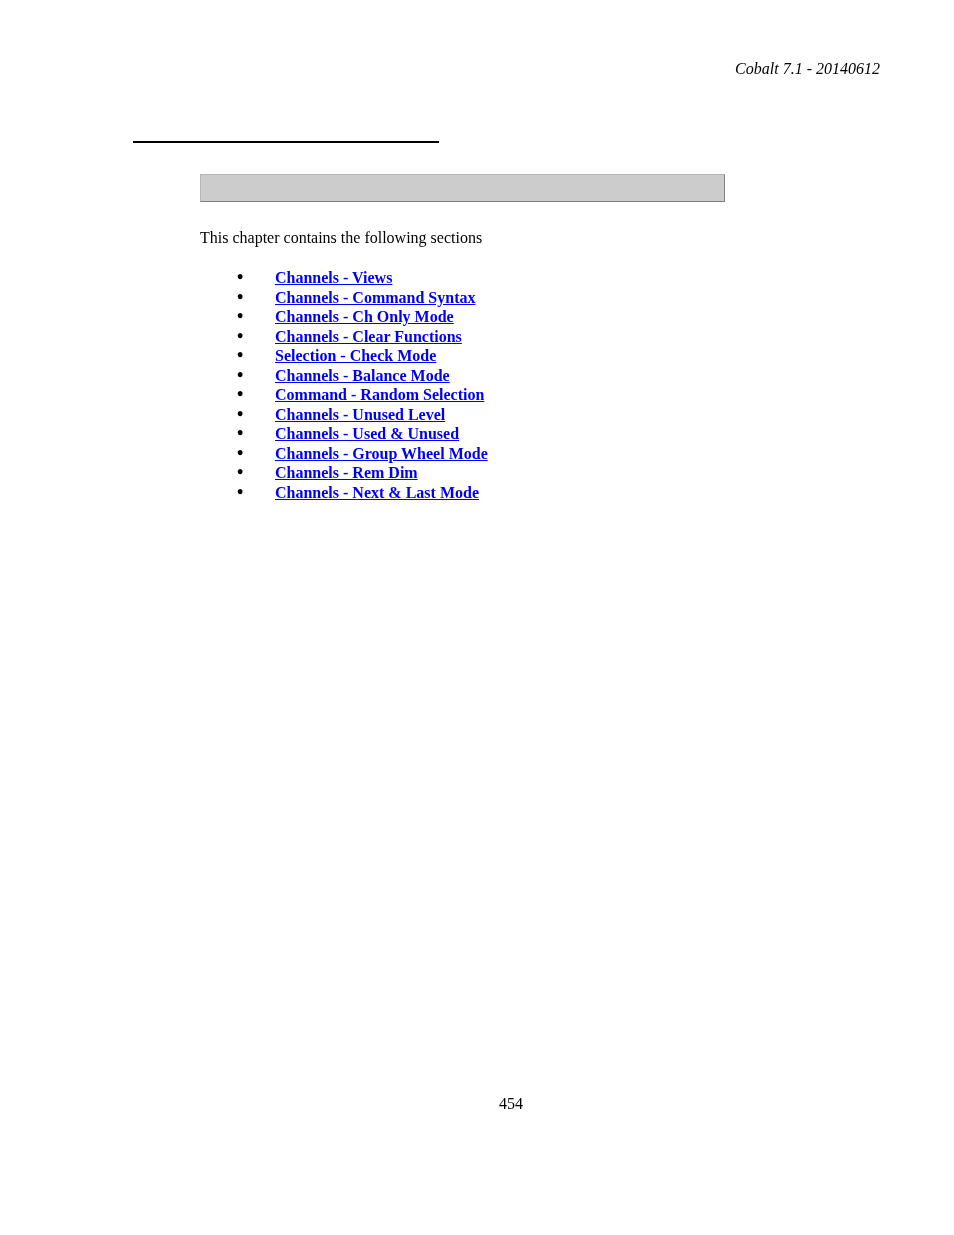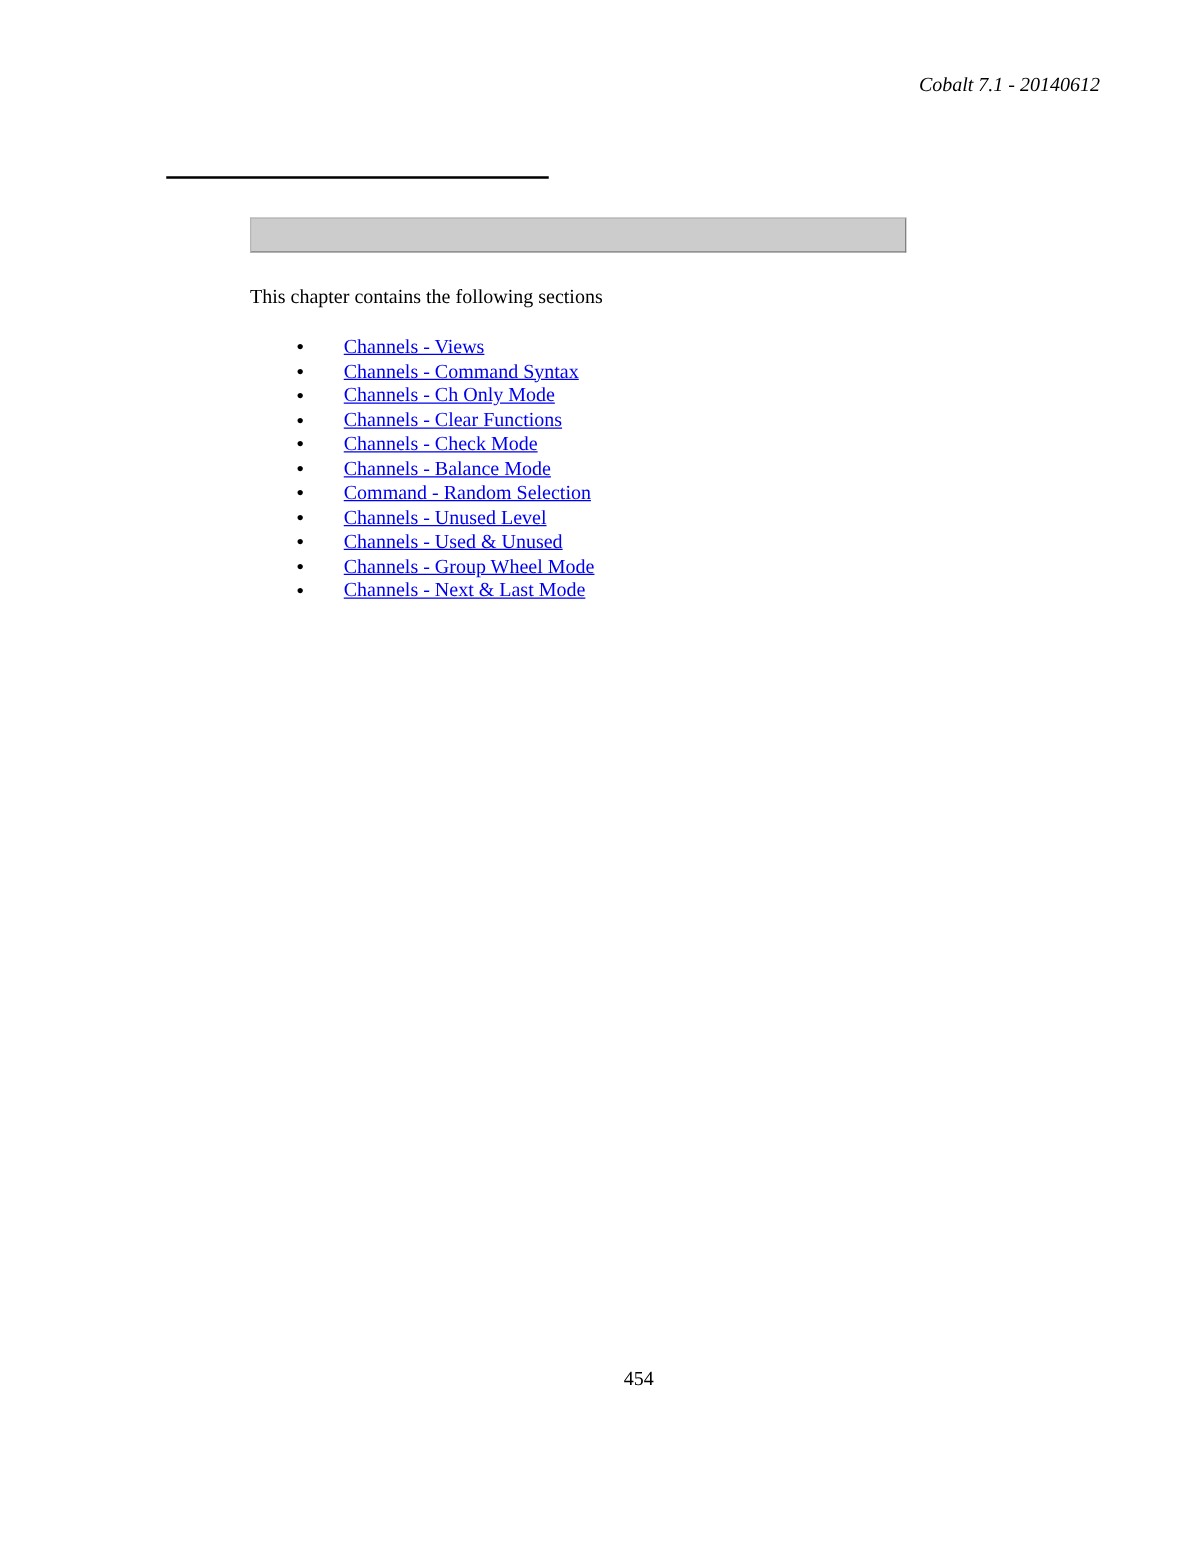--- a/index.html
+++ b/index.html
@@ -52,20 +52,21 @@
       position: absolute;
       top: 268px;
       left: 237px;
       list-style: none;
     }
     .content-list li {
       position: relative;
       padding-left: 38px;
       line-height: 19.5px;
       font-size: 16px;
+      font-weight: bold;
     }
     .content-list li::before {
       content: "•";
       position: absolute;
       left: 0;
       font-size: 18px;
       color: black;
     }
     .content-list a {
       color: #0000EE;
@@ -89,22 +90,23 @@
 
 <div class="gray-box"></div>
 
 <div class="intro-text">This chapter contains the following sections</div>
 
 <ul class="content-list">
   <li><a href="#">Channels - Views</a></li>
   <li><a href="#">Channels - Command Syntax</a></li>
   <li><a href="#">Channels - Ch Only Mode</a></li>
   <li><a href="#">Channels - Clear Functions</a></li>
-  <li><a href="#">Channels - Check Mode</a></li>
+  <li><a href="#">Selection - Check Mode</a></li>
   <li><a href="#">Channels - Balance Mode</a></li>
   <li><a href="#">Command - Random Selection</a></li>
   <li><a href="#">Channels - Unused Level</a></li>
   <li><a href="#">Channels - Used &amp; Unused</a></li>
   <li><a href="#">Channels - Group Wheel Mode</a></li>
+  <li><a href="#">Channels - Rem Dim</a></li>
   <li><a href="#">Channels - Next &amp; Last Mode</a></li>
 </ul>
 
 <div class="page-number">454</div>
 
 </body></html>

